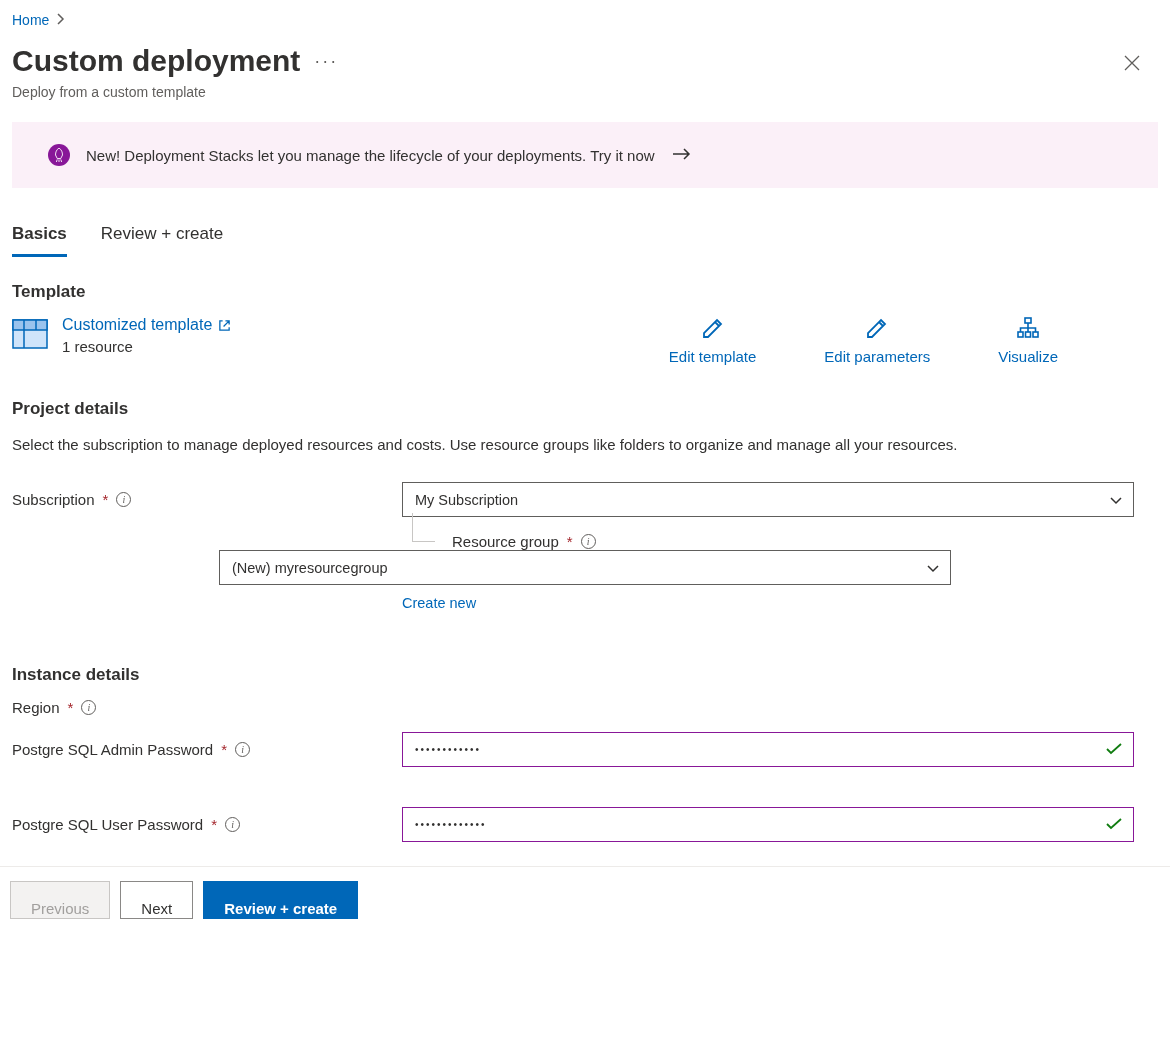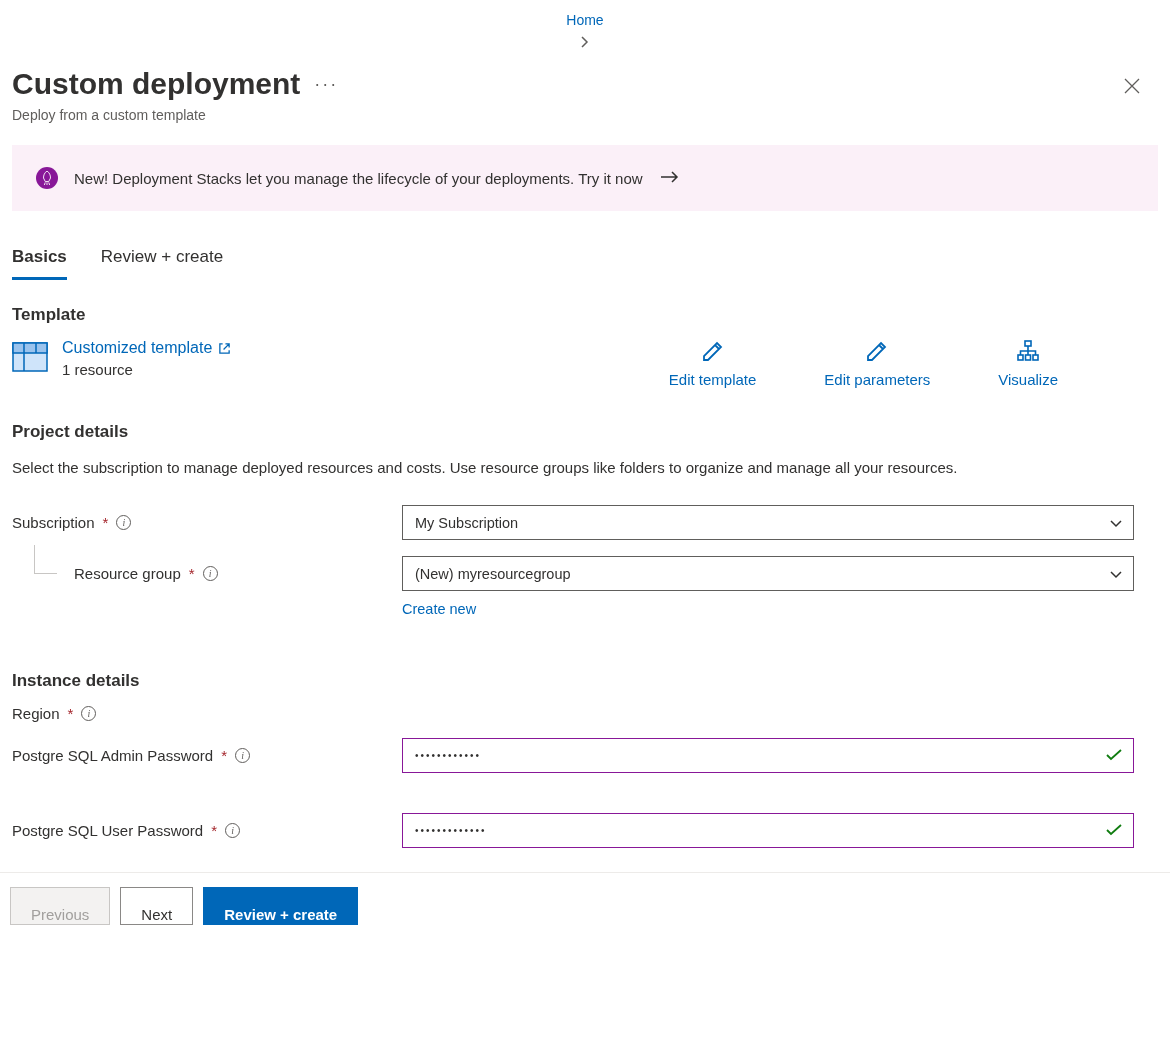--- a/index.html
+++ b/index.html
@@ -5,35 +5,35 @@
   * { box-sizing: border-box; }
   body {
     margin: 0;
     font-family: "Segoe UI", -apple-system, BlinkMacSystemFont, sans-serif;
     font-size: 14px;
     color: #323130;
     background: #fff;
     width: 1170px;
   }
   .page { padding: 10px 12px 0 12px; }
-  .breadcrumb { display: flex; align-items: center; gap: 8px; font-size: 14px; margin-bottom: 16px; margin-top: 2px; flex-direction: column; }
+  .breadcrumb { display: flex; align-items: center; gap: 8px; font-size: 14px; margin-bottom: 16px; margin-top: 2px; }
   .breadcrumb a { color: #0067b8; text-decoration: none; }
   .breadcrumb .chev { color: #605e5c; font-size: 12px; }
   .header-row { display: flex; align-items: baseline; justify-content: space-between; }
   .title-wrap { display: flex; align-items: center; gap: 14px; }
   h1 { font-size: 30px; font-weight: 600; margin: 0; }
   .dots { font-size: 18px; color: #605e5c; letter-spacing: 2px; cursor: pointer; }
   .close-x { font-size: 20px; color: #605e5c; cursor: pointer; padding: 4px 8px; margin-right: 10px; line-height: 1;}
   .subtitle { color: #605e5c; font-size: 14px; margin-top: 6px; margin-bottom: 22px; }
   .banner {
     background: #fbf0f8;
     display: flex;
     align-items: center;
     gap: 16px;
-    padding: 22px 24px;
+    padding: 22px 36px;
     font-size: 15px;
     color: #323130;
     margin-bottom: 36px;
   }
   .banner-icon {
     width: 22px; height: 22px; border-radius: 50%;
     background: #881798; display: flex; align-items: center; justify-content: center;
     color: #fff; flex-shrink: 0;
   }
   .banner .arrow { font-size: 18px; color: #323130; margin-left: 2px;}
@@ -45,21 +45,21 @@
   .template-left { display: flex; align-items: flex-start; gap: 14px; }
   .tpl-icon { width: 36px; height: 36px; }
   .tpl-text .link { color: #0067b8; font-size: 16px; text-decoration: none; display: inline-flex; align-items: center; gap: 6px; }
   .tpl-text .sub { color: #323130; font-size: 15px; margin-top: 4px; }
   .action-group { display: flex; gap: 68px; margin-left: auto; padding-right: 100px;}
   .action-item { display: flex; flex-direction: column; align-items: center; gap: 8px; cursor: pointer; }
   .action-item svg { width: 24px; height: 24px; }
   .action-item span { color: #0067b8; font-size: 15px; }
   .desc { font-size: 15px; color: #323130; line-height: 1.55; margin-bottom: 26px; max-width: 980px;}
   .field-row { display: flex; align-items: center; margin-bottom: 16px; }
-  .field-row.with-link { margin-bottom: 4px; }
+  .field-row.with-link { margin-bottom: 4px; flex-direction: column; }
   .label-col { width: 390px; display: flex; align-items: center; gap: 8px; font-size: 15px; }
   .label-col .req { color: #a4262c; }
   .label-col.indent { padding-left: 62px; position: relative;}
   .label-col.indent::before {
     content: ""; position: absolute; left: 22px; top: -20px; width: 22px; height: 28px;
     border-left: 1px solid #c8c6c4; border-bottom: 1px solid #c8c6c4;
   }
   .info-icon {
     width: 15px; height: 15px; border: 1px solid #605e5c; border-radius: 50%;
     display: inline-flex; align-items: center; justify-content: center;

